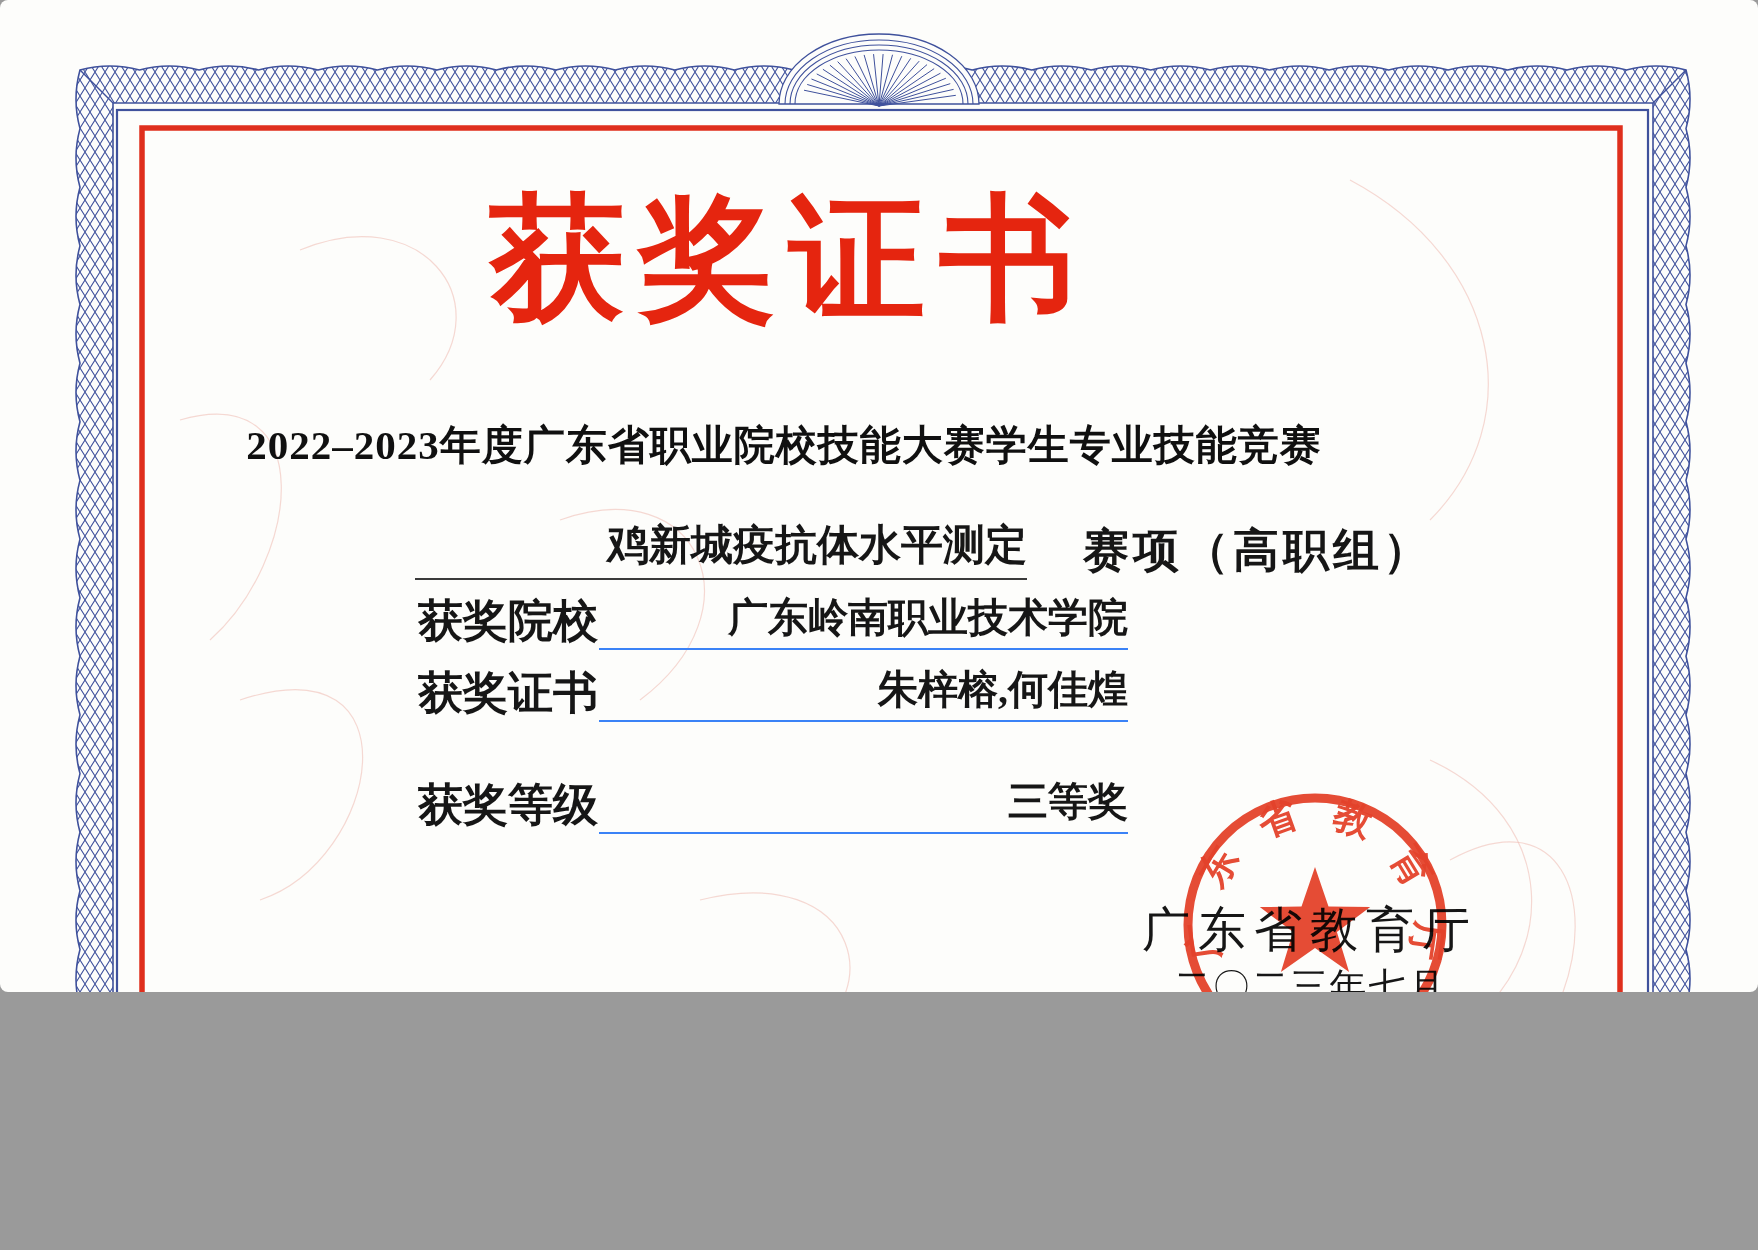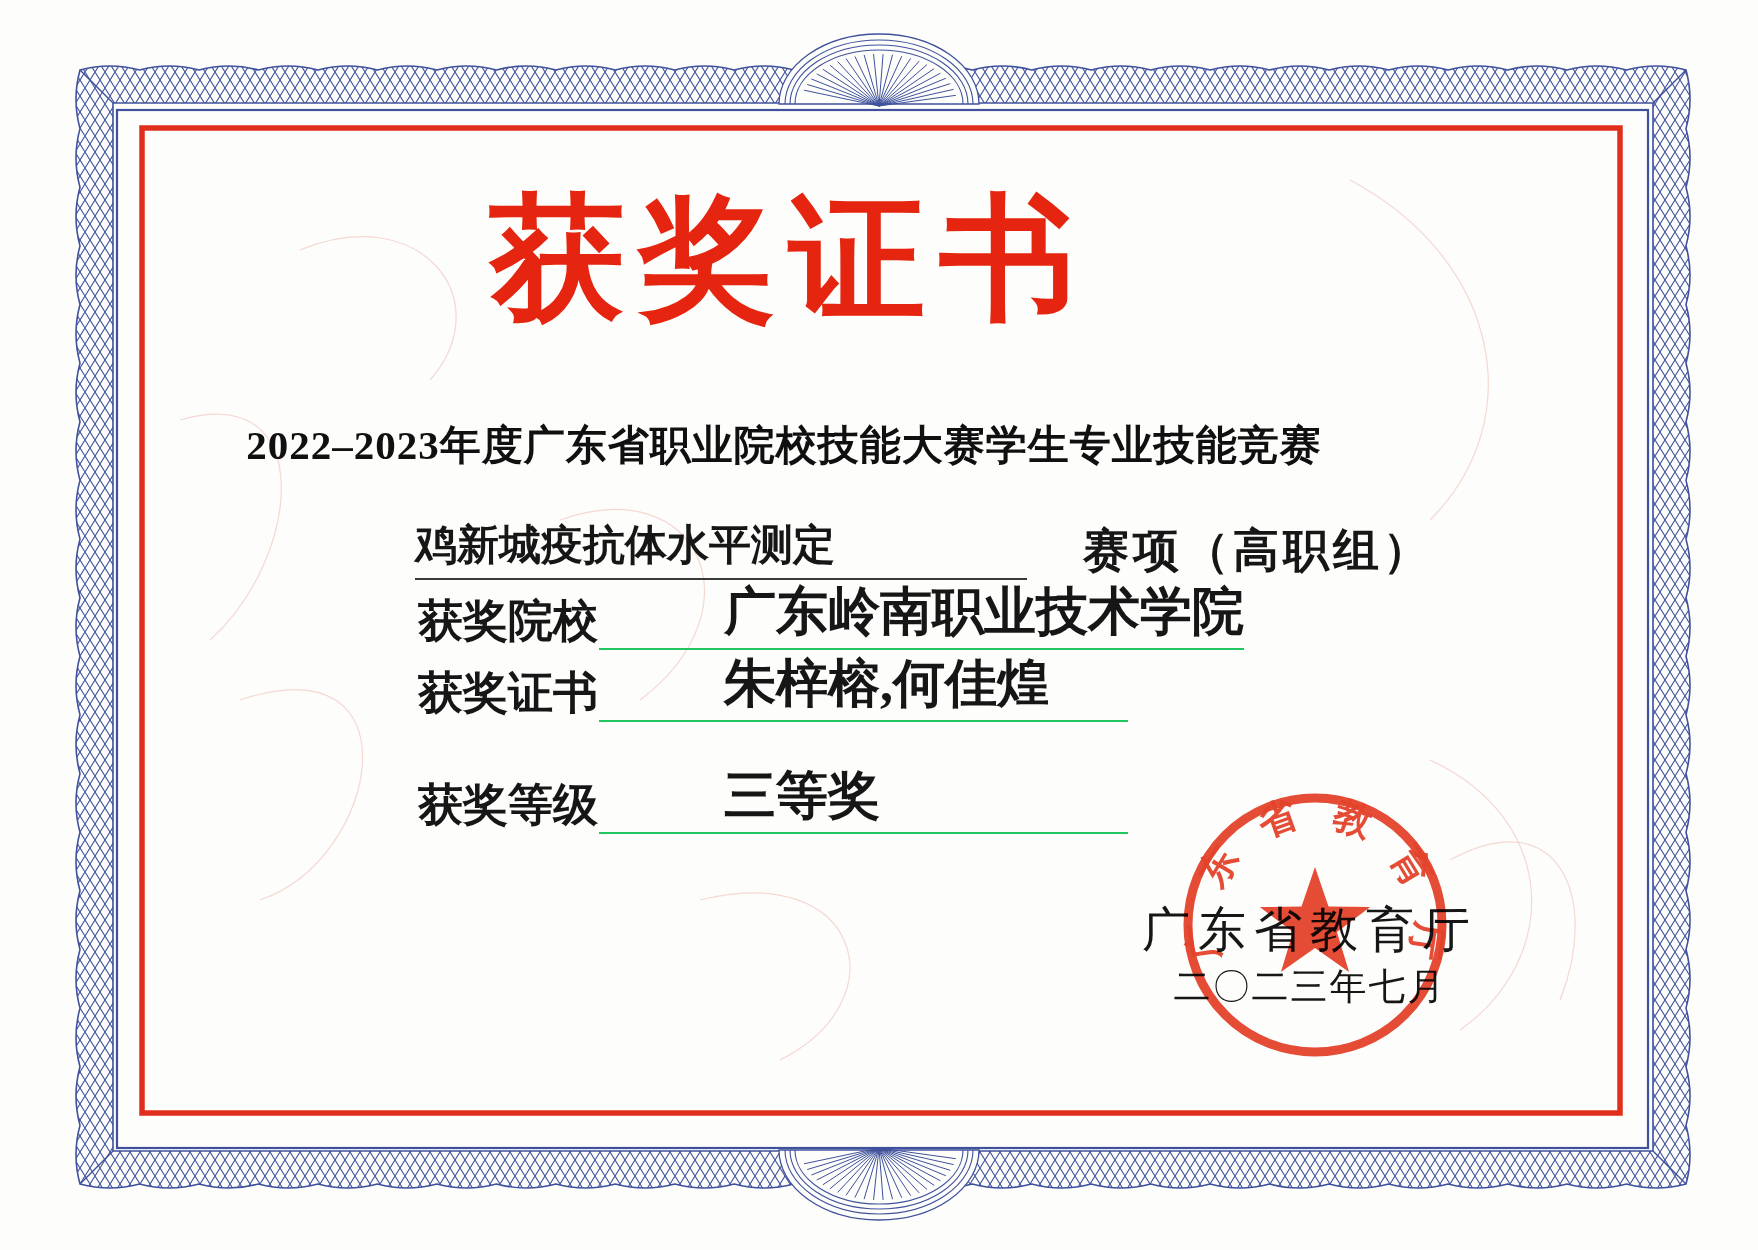--- a/index.html
+++ b/index.html
@@ -1,34 +1,34 @@
 <!DOCTYPE html>
 <html><head>
 <meta charset="utf-8">
 <style>
   html,body{margin:0;padding:0;background:#9a9a9a;}
-  .page{position:relative;width:1758px;height:1250px;background:#fdfdfb;overflow:hidden;
-        font-family:"Liberation Serif","DejaVu Serif",serif;color:#161616;}
+  .page{position:relative;width:1758px;height:992px;background:#fdfdfb;overflow:hidden;
+        font-family:"Liberation Serif","DejaVu Serif",serif;color:#161616;border-radius:8px;}
   #deco{position:absolute;left:0;top:0;width:1758px;height:1250px;}
   .title{position:absolute;left:0;top:168px;width:100%;text-align:center;
          font-size:136px;font-weight:bold;color:#e5250f;letter-spacing:14px;
          transform:translateX(-90px);white-space:nowrap;}
   .subtitle{position:absolute;left:0;top:418px;width:100%;text-align:center;
             font-size:41px;font-weight:bold;letter-spacing:1px;color:#101010;
             transform:translateX(-95px);white-space:nowrap;}
   .comp-blank{position:absolute;left:415px;top:516px;width:612px;height:62px;
-              border-bottom:2px solid #3a3a3a;text-align:left;
+              border-bottom:2px solid #3a3a3a;text-align:right;
               font-size:42px;font-weight:bold;line-height:58px;white-space:nowrap;}
   .comp-suffix{position:absolute;left:1052px;top:520px;font-size:46px;font-weight:bold;
                letter-spacing:4px;white-space:nowrap;margin-left:31px;}
   .row{position:absolute;left:417px;width:711px;height:58px;display:flex;align-items:flex-end;}
   .row .lbl{flex:none;width:182px;font-size:45px;font-weight:bold;line-height:1;
             padding-bottom:6px;white-space:nowrap;text-align:center;}
-  .row .val{flex:1;border-bottom:2px solid #22c55e;text-align:left;
-            font-size:52px;font-weight:bold;line-height:1;
+  .row .val{flex:1;border-bottom:2px solid #3b82f6;text-align:right;
+            font-size:40px;font-weight:bold;line-height:1;
             padding:0 0 10px 125px;white-space:nowrap;}
   .r1{top:592px}.r2{top:664px}.r3{top:734px}.r4{top:776px}
   .issuer{position:absolute;left:1130px;top:898px;width:360px;text-align:center;
           font-size:48px;letter-spacing:8px;white-space:nowrap;}
   .cert-date{position:absolute;left:1130px;top:962px;width:360px;text-align:center;
              font-size:37px;letter-spacing:2px;white-space:nowrap;}
   .seal{position:absolute;left:1175px;top:785px;width:280px;height:280px;
         mix-blend-mode:multiply;opacity:.95;}
 </style>
 </head>

